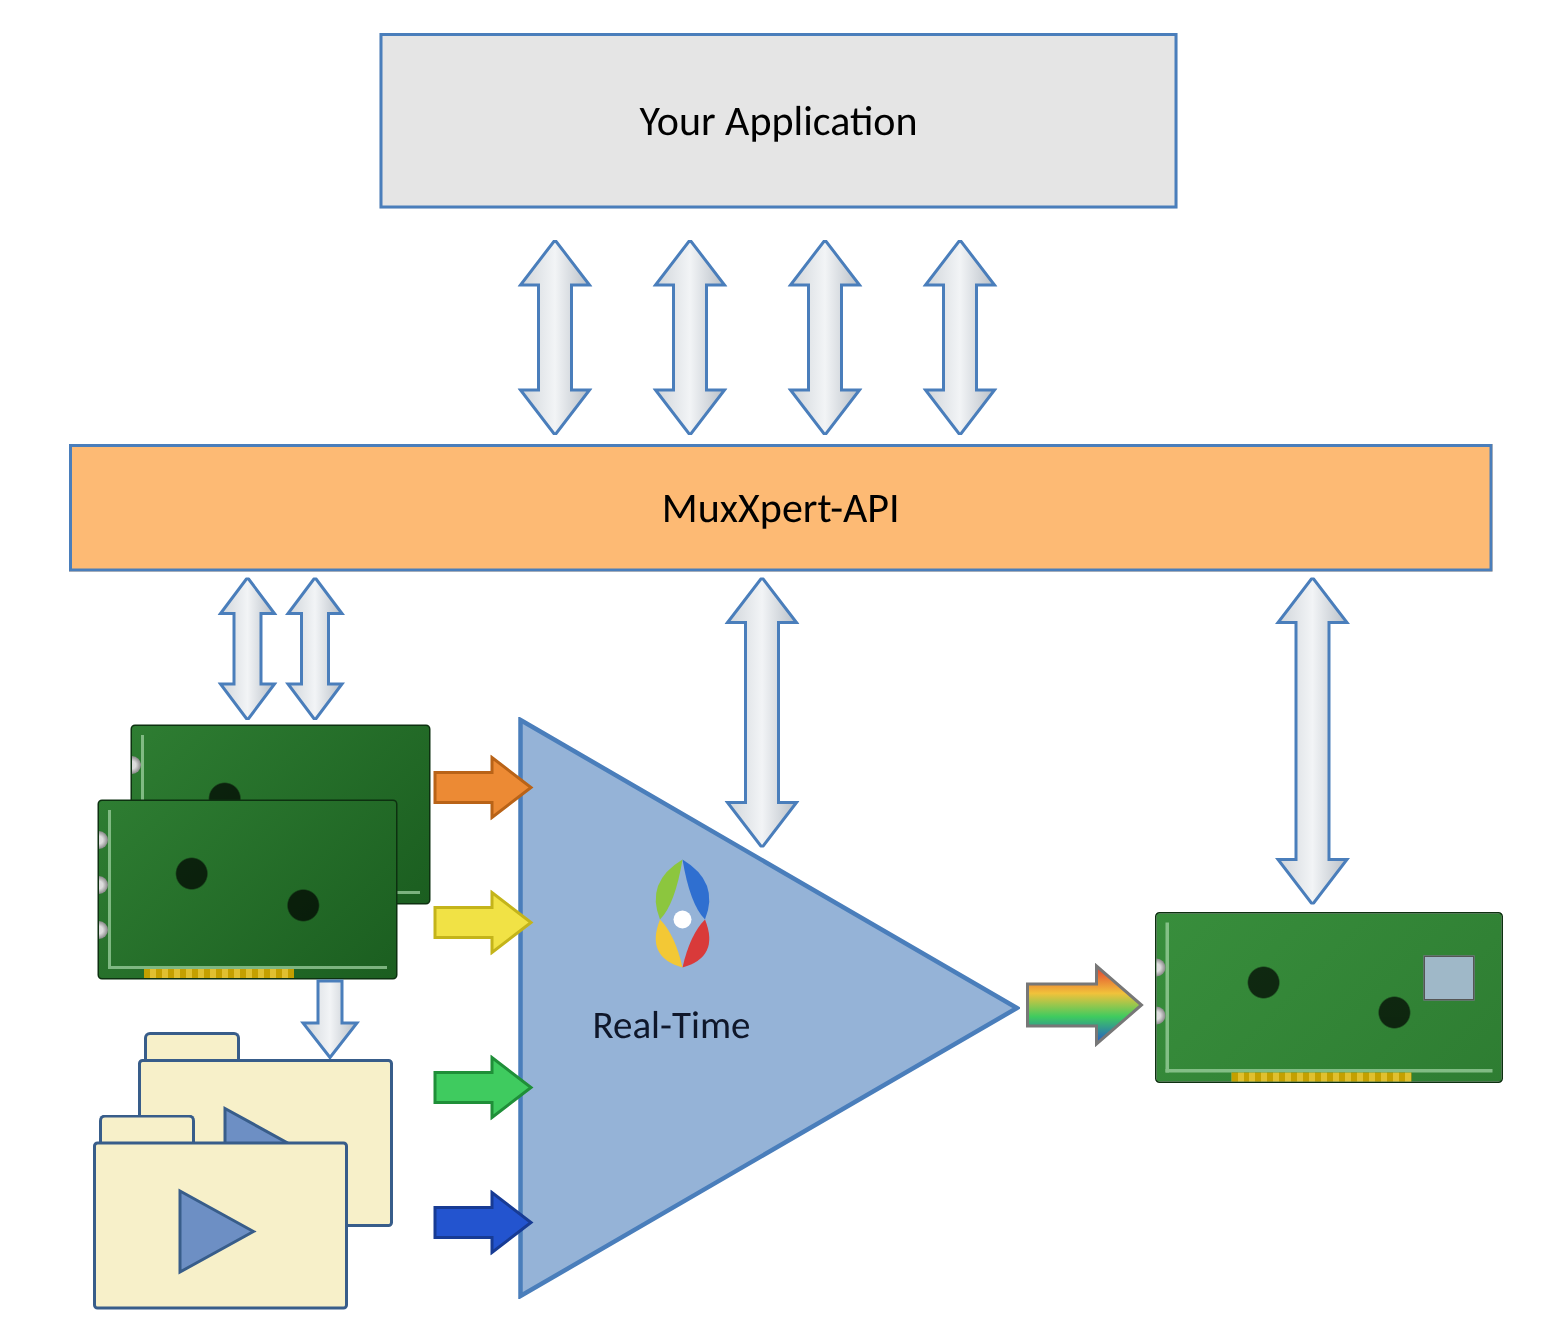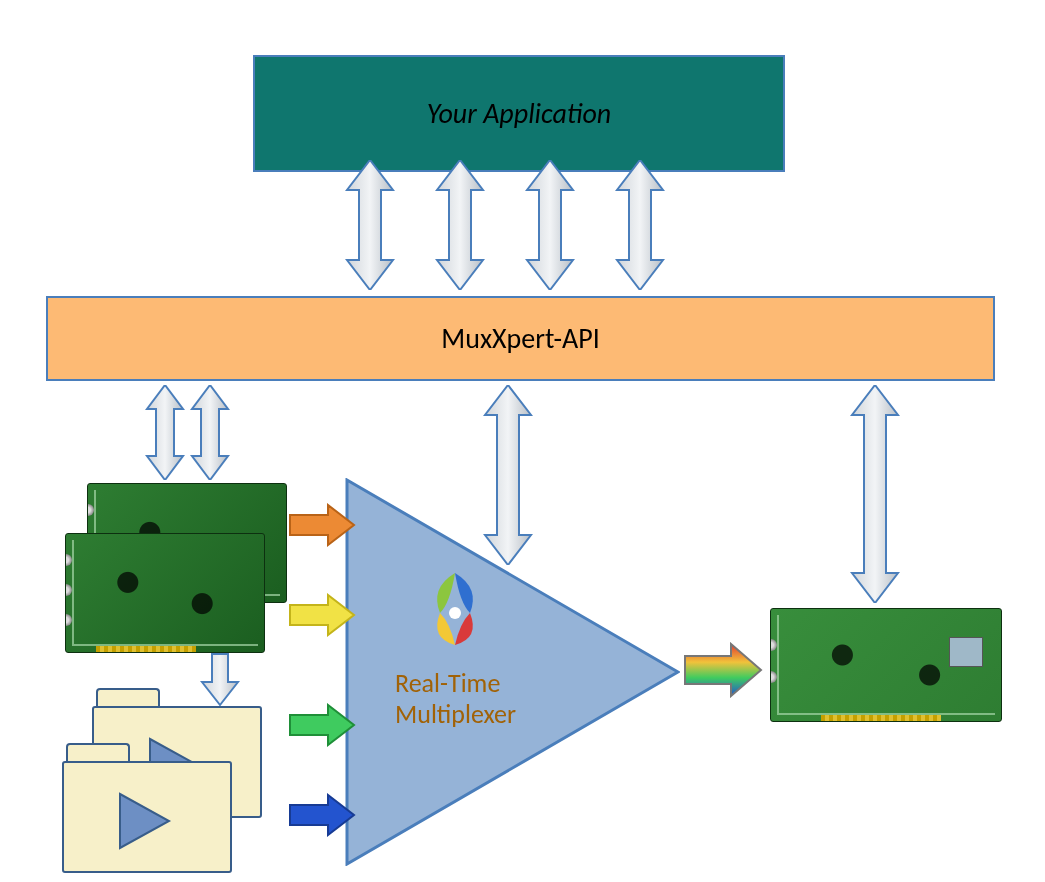--- a/index.html
+++ b/index.html
@@ -14,48 +14,47 @@
   .box {
     position: absolute;
     border: 2px solid;
     display: flex;
     align-items: center;
     justify-content: center;
     font-size: 28px;
     color: #000;
   }
   .app-box {
-    background: #0f766e;
+    background: #e5e5e5;
     border-color: #4A7EBB;
     left: 253px;
-    top: 55px;
+    top: 22px;
     width: 528px;
     height: 113px;
-    font-style: italic;
   }
   .api-box {
     background: #fdba74;
     border-color: #4A7EBB;
     left: 46px;
     top: 296px;
     width: 945px;
     height: 81px;
   }
   .mux-triangle {
     position: absolute;
     left: 345px;
     top: 478px;
   }
   .mux-triangle svg { display: block; }
   .mux-label {
     position: absolute;
     left: 395px;
     top: 668px;
     font-size: 26px;
-    color: #a16207;
+    color: #0f172a;
     line-height: 1.2;
   }
   .pcb-stack {
     position: absolute;
     left: 65px;
     top: 483px;
   }
   .pcb-card {
     width: 198px;
     height: 118px;
@@ -203,21 +202,20 @@
     </svg>
 </div>
 
 <div class="mux-triangle">
   <svg width="335" height="388">
     <polygon points="2,2 333,194 2,386" fill="#95B3D7" stroke="#4A7EBB" stroke-width="3"></polygon>
   </svg>
 </div>
 <div class="mux-label">
   <div>Real-Time</div>
-  <div>Multiplexer</div>
 </div>
 
 <div class="logo">
   <svg width="90" height="90">
     <path d="M45 10 Q70 25 60 50 Q50 40 45 10" fill="#2F6FD0"></path>
     <path d="M45 10 Q20 25 30 50 Q40 40 45 10" fill="#8CC63E"></path>
     <path d="M60 50 Q70 75 45 82 Q50 60 60 50" fill="#D93A3A"></path>
     <path d="M30 50 Q20 75 45 82 Q40 60 30 50" fill="#F3C835"></path>
     <circle cx="45" cy="50" r="6" fill="#fff"></circle>
   </svg>

